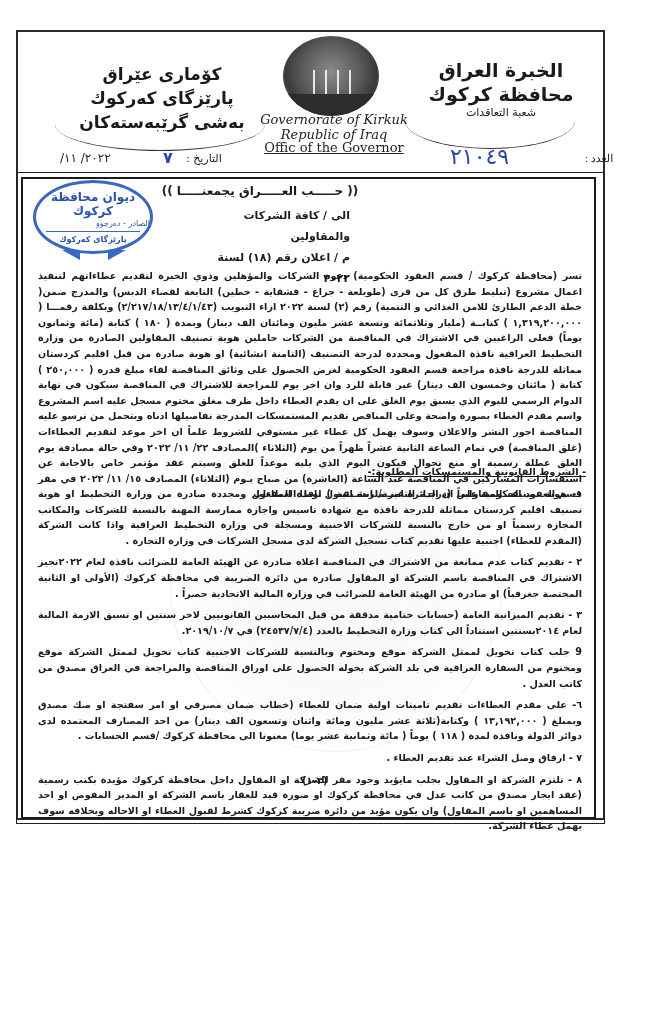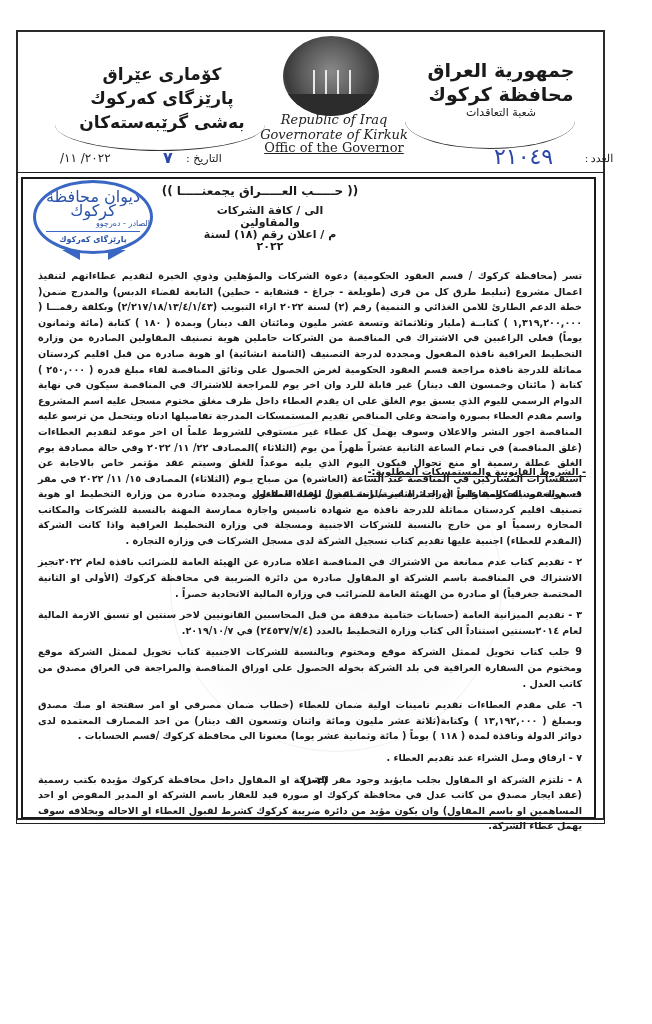--- a/index.html
+++ b/index.html
@@ -34,45 +34,45 @@
                    font-family:"DejaVu Serif", serif; font-style:italic; font-size:13px; line-height:15px; color:#222; }
     .office-line { position:absolute; left:254px; top:140px; width:160px; text-align:center;
                    font-family:"DejaVu Serif", serif; font-size:13px; color:#222;
                    text-decoration:underline; }
 
     .date-label { position:absolute; left:186px; top:152px; font-size:11px; direction:rtl; }
     .date-value { position:absolute; left:60px; top:151px; font-size:12px; direction:rtl; color:#222; }
     .date-day { position:absolute; left:163px; top:148px; font-size:16px; color:#2b47a8; font-weight:bold; }
     .num-label { position:absolute; left:585px; top:152px; font-size:11px; direction:rtl;font-family:Liberation Serif, serif; }
     .num-value { position:absolute; left:450px; top:144px; font-size:22px; color:#2b47a8;
-                 letter-spacing:4px; font-family:"DejaVu Sans", sans-serif;margin-left:44px; }
+                 letter-spacing:4px; font-family:"DejaVu Sans", sans-serif; }
 
     
     .body-frame-outer { position:absolute; left:16px; top:172px; width:589px; height:652px;
                         border:1.5px solid #222; box-sizing:border-box; }
     .body-frame-inner { position:absolute; left:21px; top:177px; width:575px; height:642px;
                         border:2px solid #1a1a1a; box-sizing:border-box; }
 
     
     .stamp { position:absolute; left:33px; top:180px; width:120px; height:74px; border-radius:50%;
              border:3px solid #3a66c4; box-sizing:border-box; color:#2a52a8; text-align:center;
              direction:rtl; overflow:hidden; }
-    .stamp .s1 { font-size:16px; font-weight:normal; margin-top:7px; line-height:14px; }
+    .stamp .s1 { font-size:12px; font-weight:bold; margin-top:7px; line-height:14px; }
     .stamp .s2 { font-size:8px; line-height:11px;text-align:right; }
     .stamp .rule { margin:2px 10px; border-top:1px solid #3a66c4; }
     .stamp .s3 { font-size:8px; line-height:11px; font-weight:bold; }
     .stamp-tail-l { position:absolute; left:62px; top:250px; width:18px; height:10px; background:#3a66c4;
                     clip-path:polygon(0 0,100% 0,100% 100%); }
     .stamp-tail-r { position:absolute; left:108px; top:250px; width:18px; height:10px; background:#3a66c4;
                     clip-path:polygon(0 0,100% 0,0 100%); }
 
     .slogan { position:absolute; left:160px; top:184px; width:200px; text-align:center; direction:rtl;
               font-size:12px; font-weight:bold; }
-    .recipient { position:absolute; left:190px; top:205px; width:160px; text-align:center; direction:rtl;
-                 font-size:11px; font-weight:bold; line-height:12px; }
+    .recipient { position:absolute; left:190px; top:205px; width:160px; text-align:right; direction:rtl;
+                 font-size:11px; font-weight:bold; line-height:21px; }
 
     .para { position:absolute; left:32px; width:556px; direction:rtl; text-align:justify;
             font-size:9.6px; line-height:15.6px; font-weight:bold; color:#1b1b1b; }
     .para p { margin:6px; }
     .intro { top:262px; }
     .cond-title { position:absolute; right:66px; top:466px; direction:rtl; font-size:9.8px;
                   font-weight:bold; text-decoration:underline; }
     .conds { top:480px; }
     .page-no { position:absolute; left:278px; top:775px; font-size:10px; font-weight:bold; direction:rtl;margin-left:24px; }
 
@@ -83,43 +83,43 @@
 </head>
 <body>
 
 <div class="outer-frame"></div>
 <div class="body-frame-outer"></div>
 <div class="body-frame-inner"></div>
 
 <div class="watermark"></div>
 
 <div class="hdr-ar">
-  <div class="l1">جمهورية العراق</div>
+  <div class="l1">الخبرة العراق</div>
   <div class="l2">محافظة كركوك</div>
   <div class="l4">شعبة التعاقدات</div>
 </div>
 <div class="arc-right"></div>
 
 <div class="hdr-ku">
   <div class="l1">كۆماری عێراق</div>
   <div class="l2">پارێزگای کەرکوك</div>
   <div class="l3">بەشی گرێبەستەکان</div>
 </div>
 <div class="arc-left"></div>
 
 <div class="emblem">
   <div class="bar" style="left:30px"></div>
   <div class="bar" style="left:42px"></div>
   <div class="bar" style="left:54px"></div>
   <div class="bar" style="left:66px"></div>
   <div class="ground"></div>
 </div>
 <div class="emblem-text">
+  <div>Governorate of Kirkuk</div>
   <div>Republic of Iraq</div>
-  <div>Governorate of Kirkuk</div>
 </div>
 <div class="office-line">Offic of the Governor</div>
 
 <div class="num-label">العدد :</div>
 <div class="num-value">٢١٠٤٩</div>
 <div class="date-label">التاريخ :</div>
 <div class="date-day">٧</div>
 <div class="date-value">٢٠٢٢/ ١١/</div>
 
 <div class="stamp">

